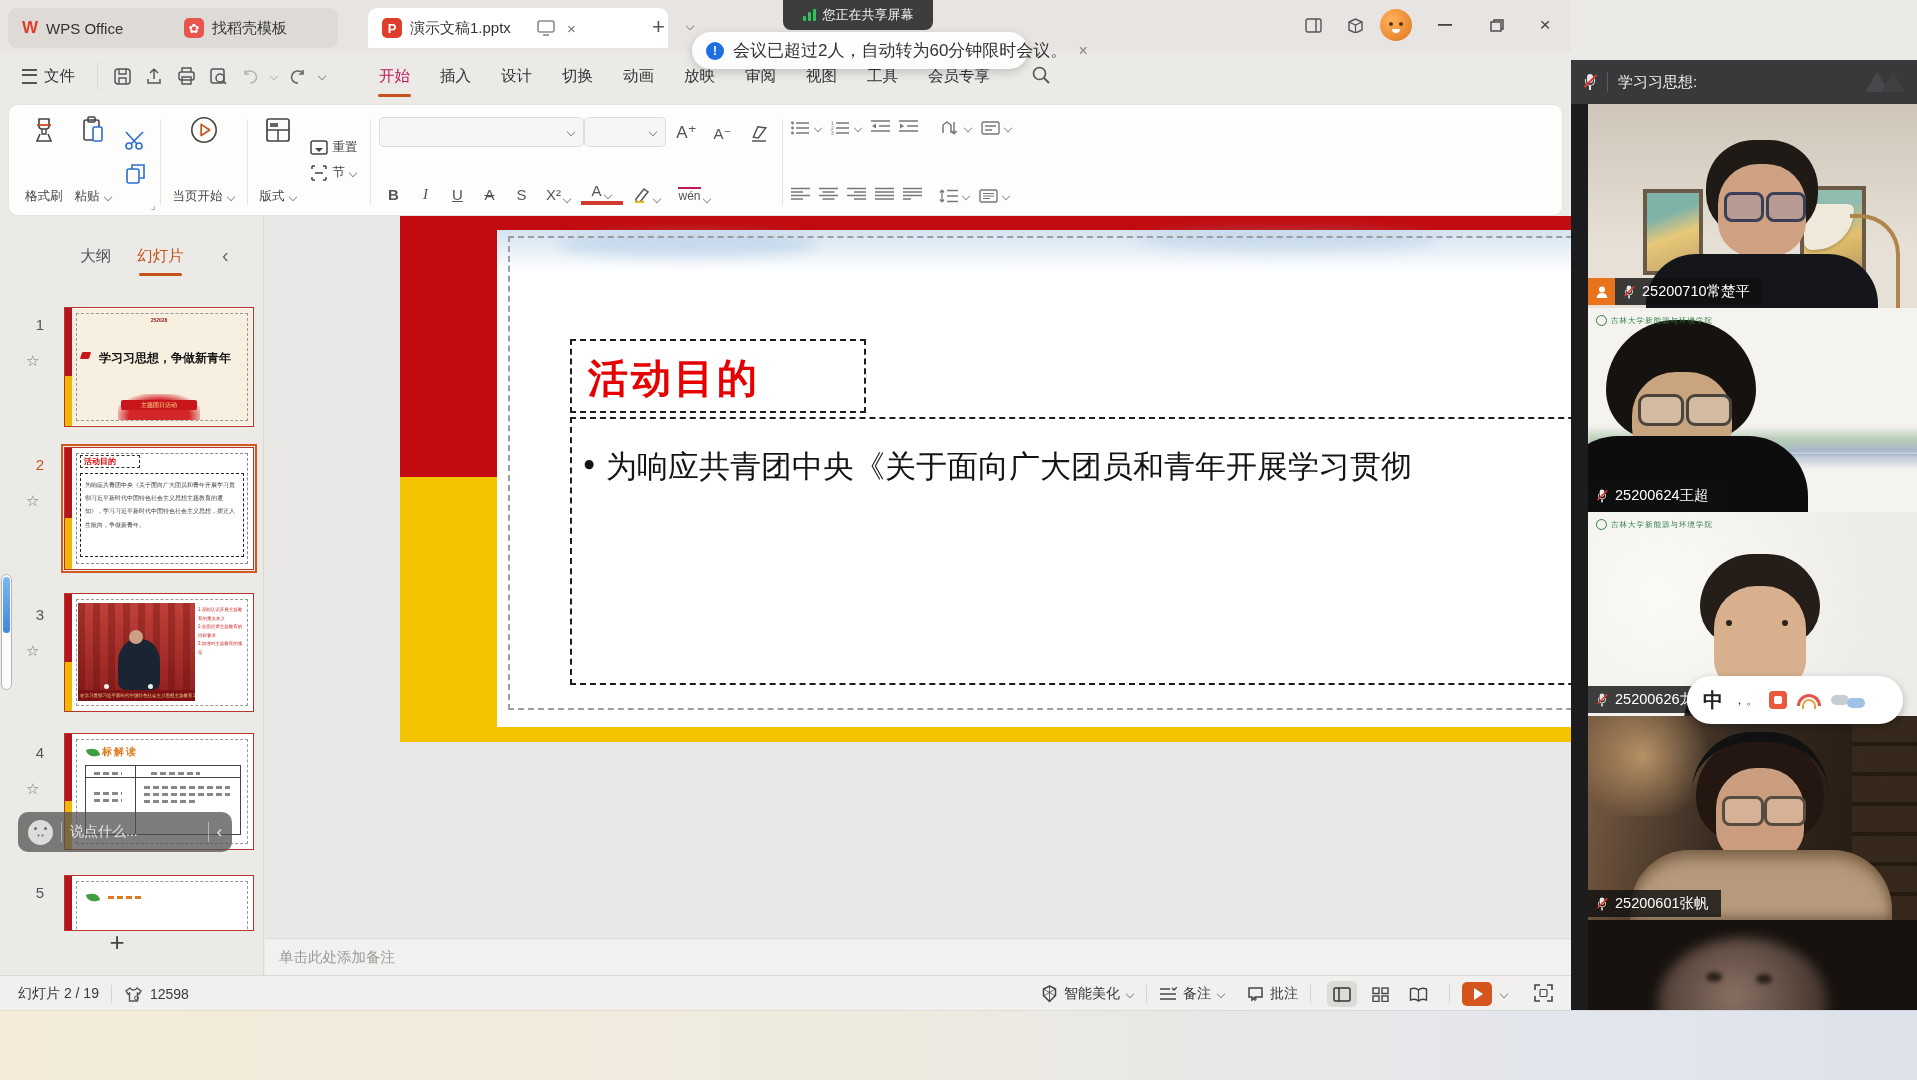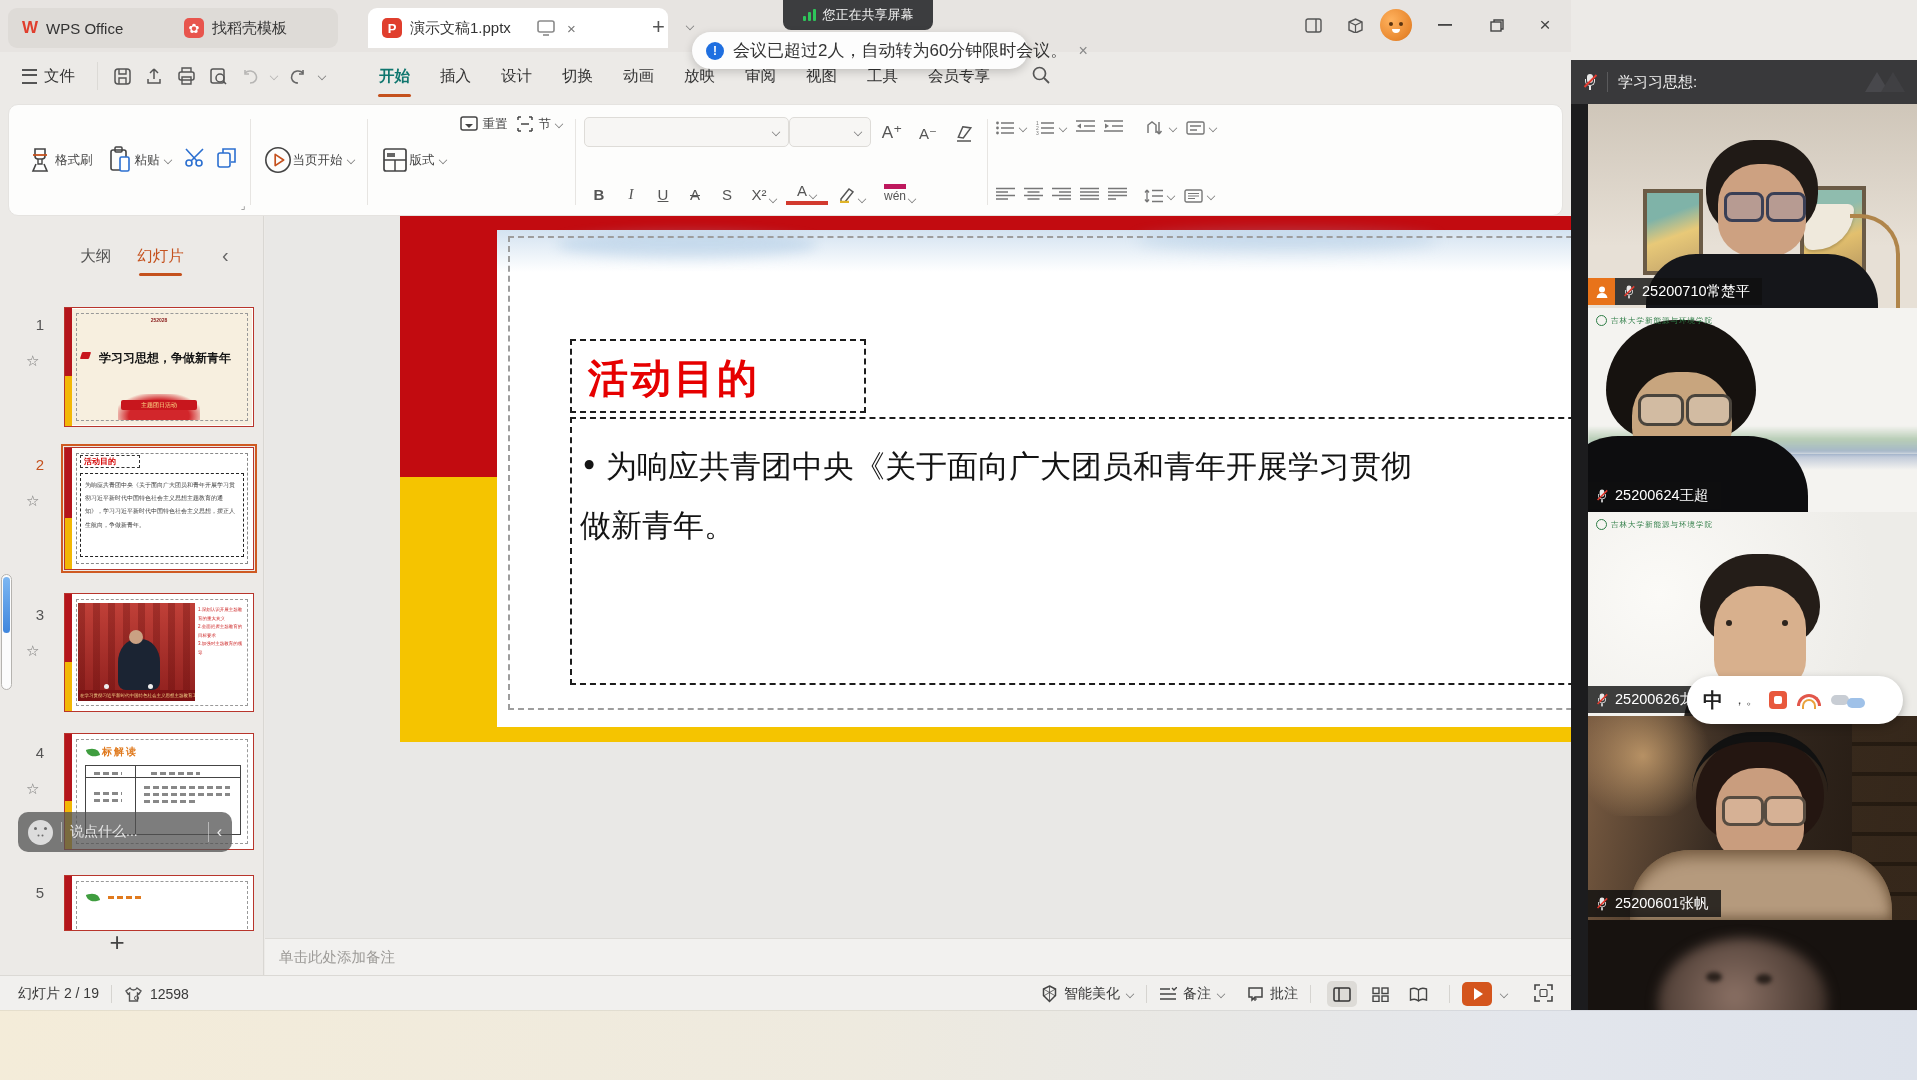--- a/index.html
+++ b/index.html
@@ -28,26 +28,26 @@
          box-shadow:0 3px 10px rgba(0,0,0,.18);display:flex;align-items:center;gap:9px;padding:0 14px;box-sizing:border-box;}
   #toast .info{width:18px;height:18px;border-radius:50%;background:#1f6fe0;color:#fff;font-size:12px;font-weight:bold;
          display:flex;align-items:center;justify-content:center;flex:0 0 auto;}
   #toast .txt{font-size:17px;color:#333;white-space:nowrap;}
   
   #menubar{left:0;top:52px;width:1571px;height:48px;display:flex;align-items:center;}
   .ham{width:15px;height:11px;border-top:2px solid #555;border-bottom:2px solid #555;position:relative;margin-right:7px;}
   .ham:after{content:"";position:absolute;left:0;top:3.5px;width:100%;height:2px;background:#555;}
   .mtool{width:26px;height:26px;display:flex;align-items:center;justify-content:center;margin:0 3px;}
   .mtab{font-size:15.5px;color:#333;padding:0 15px;height:46px;display:flex;align-items:center;position:relative;}
-  .mtab.active{color:#0f766e;font-weight:bold;}
+  .mtab.active{color:#be185d;font-weight:normal;}
   .mtab.active:after{content:"";position:absolute;left:14px;right:14px;bottom:2px;height:3px;border-radius:2px;background:#c5511d;}
   
   #ribbon{left:8px;top:104px;width:1555px;height:112px;background:#fdfdfc;border:1px solid #e5e3e0;
           border-radius:10px;box-sizing:border-box;display:flex;padding:6px 4px 2px 10px;}
-  .rcol{display:flex;flex-direction:row;align-items:center;justify-content:space-between;padding:4px 6px 8px;}
+  .rcol{display:flex;flex-direction:column;align-items:center;justify-content:space-between;padding:4px 6px 8px;}
   .rlab{font-size:12.5px;color:#444;display:flex;align-items:center;gap:4px;white-space:nowrap;}
   .rico{width:30px;height:30px;display:flex;align-items:center;justify-content:center;}
   .rdiv{width:1px;background:#e7e5e2;margin:8px 6px;}
   .selbox{height:30px;background:#f7f6f4;border:1px solid #dedcd8;border-radius:5px;display:flex;align-items:center;justify-content:flex-end;padding:0 8px;box-sizing:border-box;}
   .fbtn{width:30px;height:26px;display:flex;align-items:flex-end;justify-content:center;gap:2px;font-size:15px;color:#555;padding-bottom:2px;box-sizing:border-box;}
   .lines-ic{width:19px;height:14px;flex:0 0 auto;}
   .corner{position:absolute;font-size:10px;color:#888;}
   
   #sidebar{left:0;top:216px;width:264px;height:760px;border-right:1px solid #d9d7d3;box-sizing:border-box;}
   .sbtab{font-size:15.5px;color:#555;}
@@ -364,21 +364,21 @@
             <span class="cv"></span>
           </div>
         <div class="fbtn" style="width:44px;">
           <svg width="18" height="16" viewBox="0 0 18 16">
               <path d="M3 12L11 2l4 3-8 10H3z" fill="none" stroke="#555" stroke-width="1.5"></path>
               <path d="M2 15h9" stroke="#e0b428" stroke-width="2.5"></path>
             </svg>
             <span class="cv"></span>
         </div>
         <div class="fbtn" style="width:48px;font-size:12px;">
-            <span style="border-top:5px solid #be185d;">wén</span>
+            <span style="border-top:2px solid #be185d;">wén</span>
             <span class="cv"></span>
           </div>
       </div>
     </div>
     <div class="rdiv"></div>
 
     <div style="display:flex;flex-direction:column;justify-content:space-between;padding:8px 2px 8px;">
       <div class="flex" style="gap:9px;">
         <div class="flex" style="gap:4px;">
           <svg class="lines-ic" viewBox="0 0 19 14">
@@ -590,21 +590,20 @@
 
     <div class="dash-black" style="left:305px;top:123px;width:292px;height:70px;">
       <div style="position:absolute;left:16px;top:10px;font-family:'DejaVu Serif','Liberation Serif',serif;
            font-size:40px;font-weight:bold;color:#e60000;letter-spacing:3px;">活动目的</div>
     </div>
 
     <div class="dash-black" style="left:305px;top:201px;width:1120px;height:264px;">
       <div style="position:absolute;left:8px;top:18px;right:0;font-family:'DejaVu Serif','Liberation Serif',serif;
                   font-size:31px;color:#141414;line-height:59px;white-space:nowrap;">
         <div><span style="display:inline-block;width:26px;">•</span><span>为响应共青团中央《关于面向广大团员和青年开展学习贯彻</span></div>
-        <div>做新青年。</div>
       </div>
     </div>
   </div>
 
   <div id="notesbar" class="abs">
     <span>单击此处添加备注</span>
   </div>
 
   <div id="statusbar" class="abs">
     <span>幻灯片 2 / 19</span>

